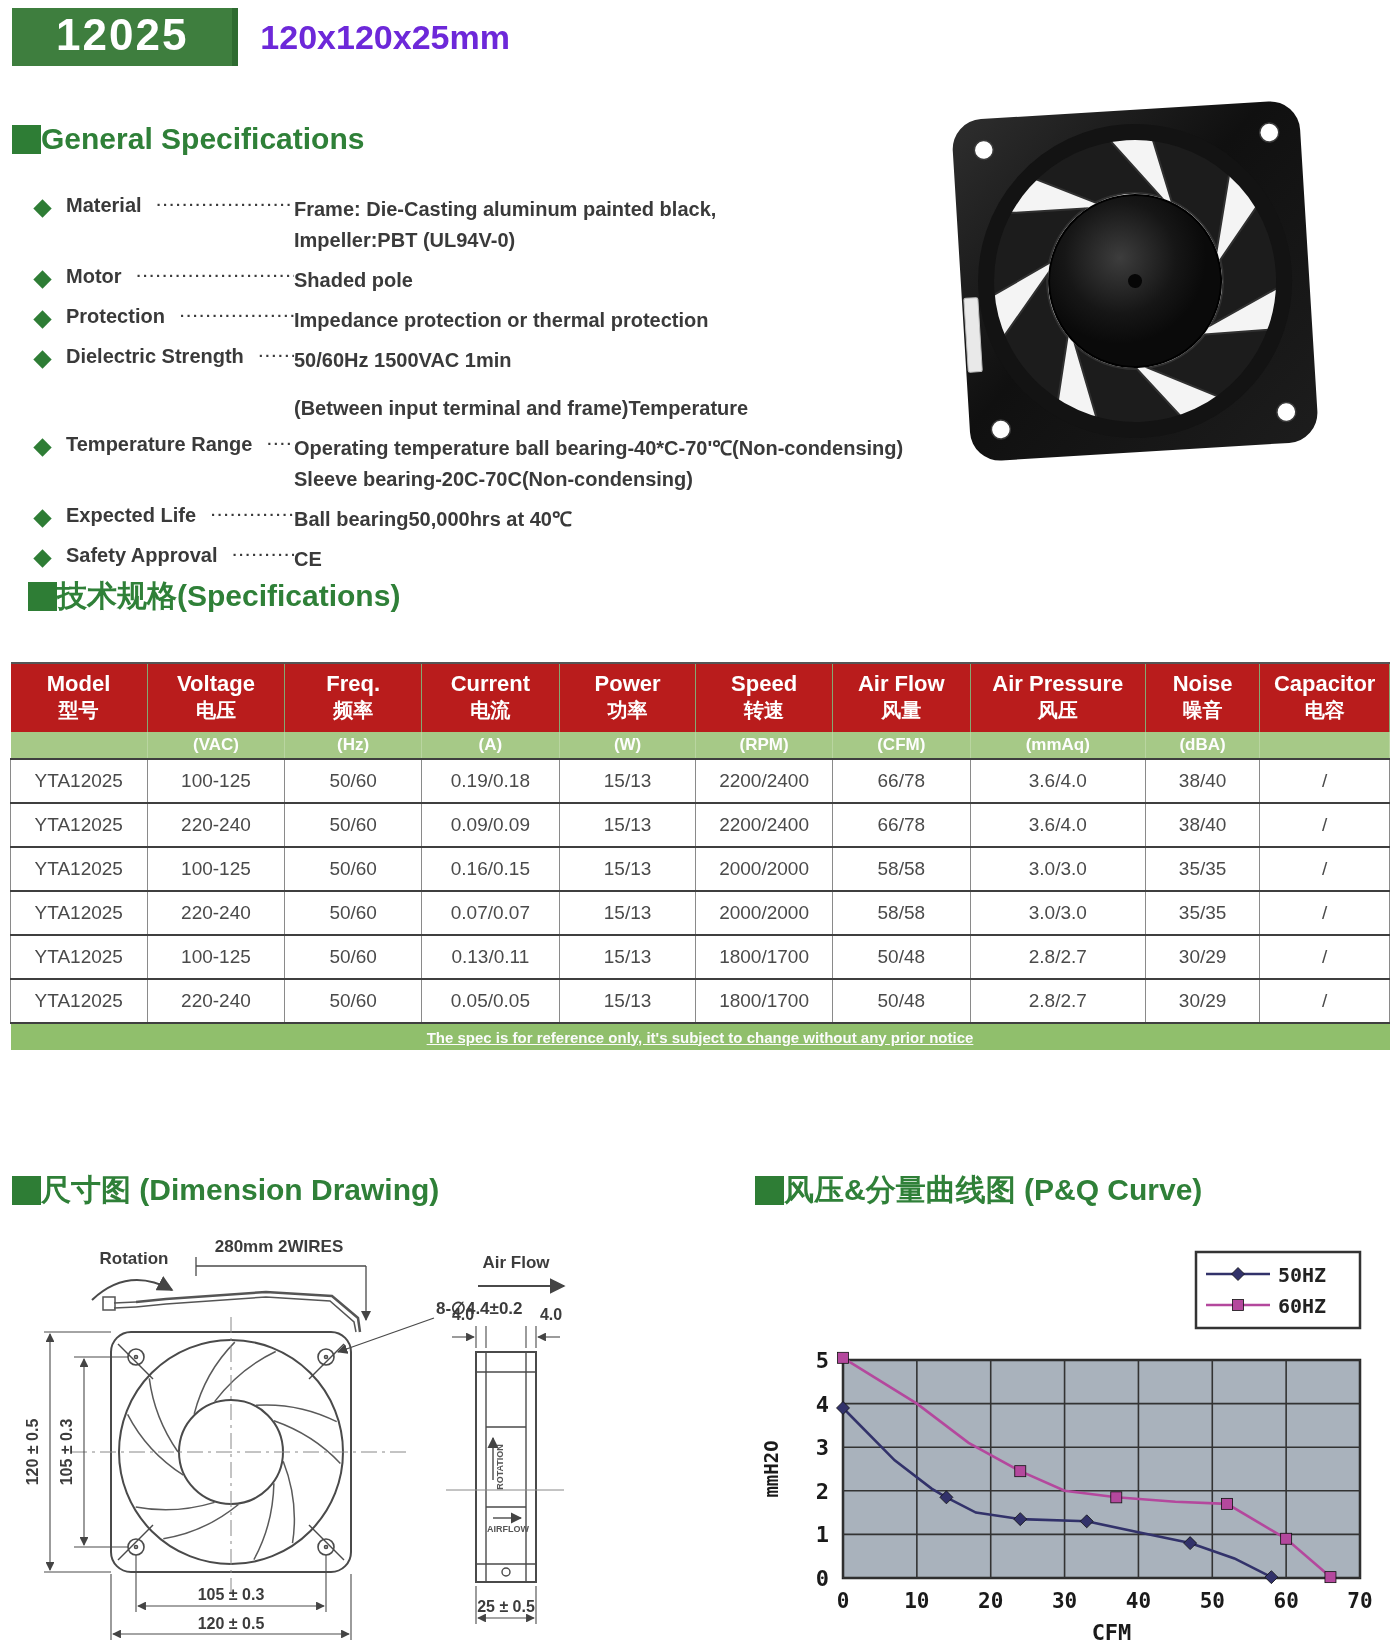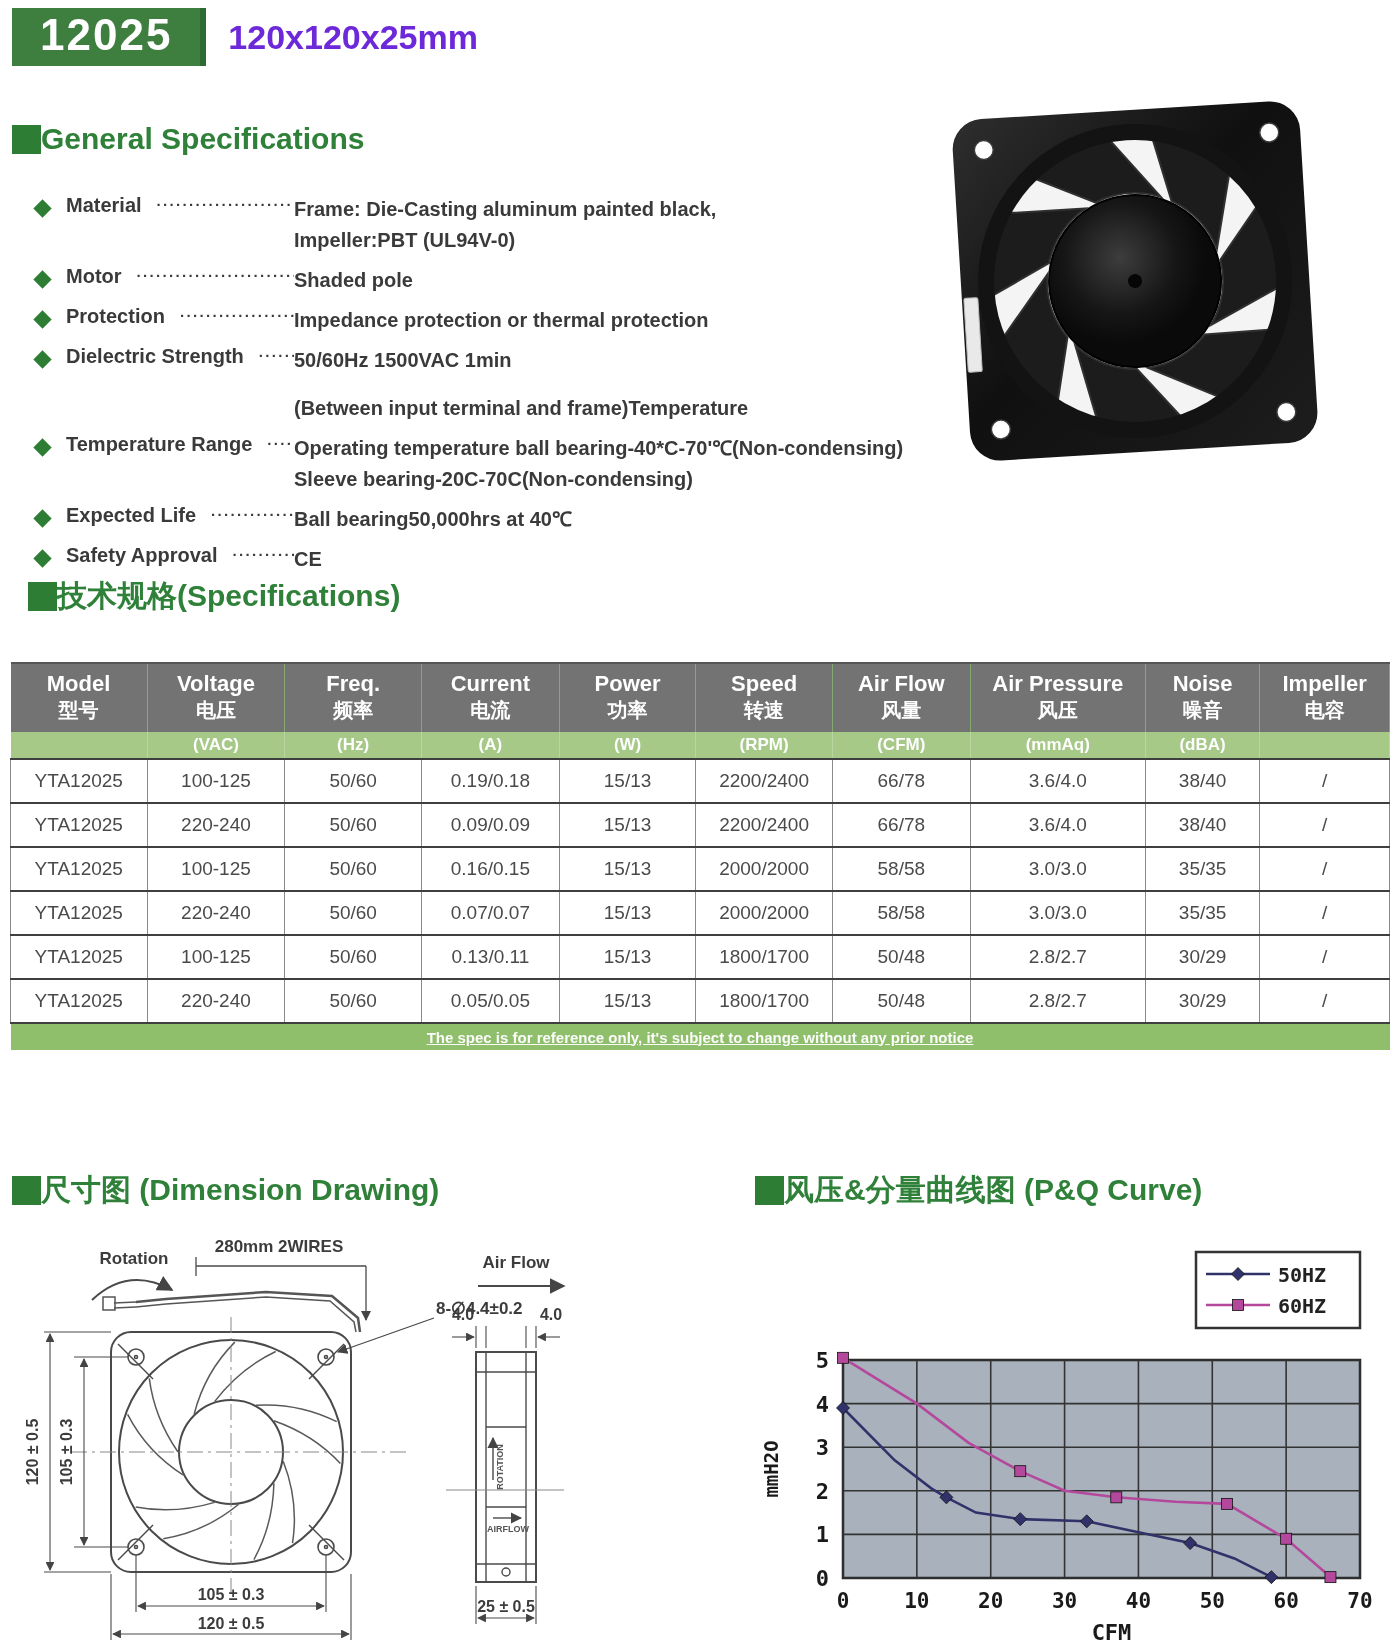--- a/index.html
+++ b/index.html
@@ -3,21 +3,21 @@
 <meta charset="utf-8">
 <style>
   html,body{margin:0;padding:0;}
   body{width:1400px;height:1646px;position:relative;background:#ffffff;
        font-family:"Liberation Sans",sans-serif;color:#3a3a3a;overflow:hidden;}
   .abs{position:absolute;}
 
   
   #header{left:12px;top:8px;display:flex;align-items:center;}
   .badge{background:#3e7e3e;color:#fff;font-weight:bold;font-size:44px;
-         padding:2px 28px 6px;letter-spacing:2px;border-right:6px solid #2e6b30;}
+         padding:2px 44px 6px;letter-spacing:2px;border-right:6px solid #2e6b30;}
   .main-title{font-size:34px;font-weight:bold;color:#6d28d9;margin-left:22px;}
 
   
   .sec-head{display:flex;align-items:center;}
   .sec-sq{width:29px;height:29px;background:#2e7d35;flex:none;}
   .sec-txt{font-size:30px;font-weight:bold;color:#2f8038;white-space:nowrap;}
 
   
   #spec-list{left:34px;top:194px;width:910px;}
   .spec-item{display:flex;align-items:flex-start;margin-bottom:9px;}
@@ -30,21 +30,21 @@
   .spec-vals{flex:1;font-weight:bold;font-size:20px;line-height:31px;}
   .spec-vals .gap{margin-top:17px;}
 
   
   #fan-photo{left:935px;top:80px;width:400px;height:400px;}
 
   
   #table-wrap{left:10px;top:662px;width:1380px;}
   #spec-table{border-collapse:collapse;table-layout:fixed;width:1380px;}
   #spec-table th,#spec-table td{text-align:center;padding:0;}
-  #spec-table thead th{background:#737373;color:#fff;border-right:1px solid #84a871;
+  #spec-table thead th{background:#b91c1c;color:#fff;border-right:1px solid #84a871;
         border-top:2px solid #555;padding:6px 0 8px;}
   #spec-table thead th:last-child{border-right:1px solid #84a871;}
   .h-en{font-size:22px;font-weight:bold;line-height:27px;}
   .h-zh{font-size:20px;font-weight:bold;line-height:27px;}
   #spec-table tr.units td{background:#a6c987;color:#fdfdfd;font-size:17px;font-weight:bold;
         height:26px;border-right:1px solid #b9d5a0;}
   #spec-table tbody td{font-size:19px;color:#4a4a4a;height:42px;background:#fff;
         border-right:1px solid #8a8a8a;border-top:2px solid #3f3f3f;border-bottom:2px solid #3f3f3f;margin-top:24px;}
   #spec-table tbody td:first-child{border-left:1px solid #8a8a8a;}
   #spec-table tfoot td{background:#90bf6c;color:#fbfbfb;font-size:15px;height:26px;font-weight:bold;text-decoration:underline;}
@@ -231,21 +231,21 @@
           </th>
           <th>
             <div class="h-en">Air Pressure</div>
             <div class="h-zh">风压</div>
           </th>
           <th>
             <div class="h-en">Noise</div>
             <div class="h-zh">噪音</div>
           </th>
           <th>
-            <div class="h-en">Impeller</div>
+            <div class="h-en">Capacitor</div>
             <div class="h-zh">电容</div>
           </th>
         </tr>
            <tr id="tbl-units" class="units">
           <td></td>
           <td>(VAC)</td>
           <td>(Hz)</td>
           <td>(A)</td>
           <td>(W)</td>
           <td>(RPM)</td>

